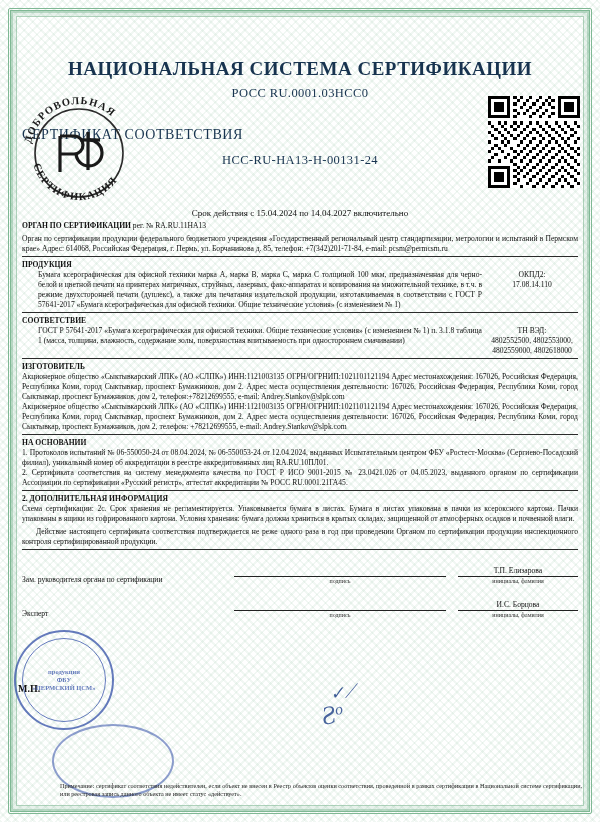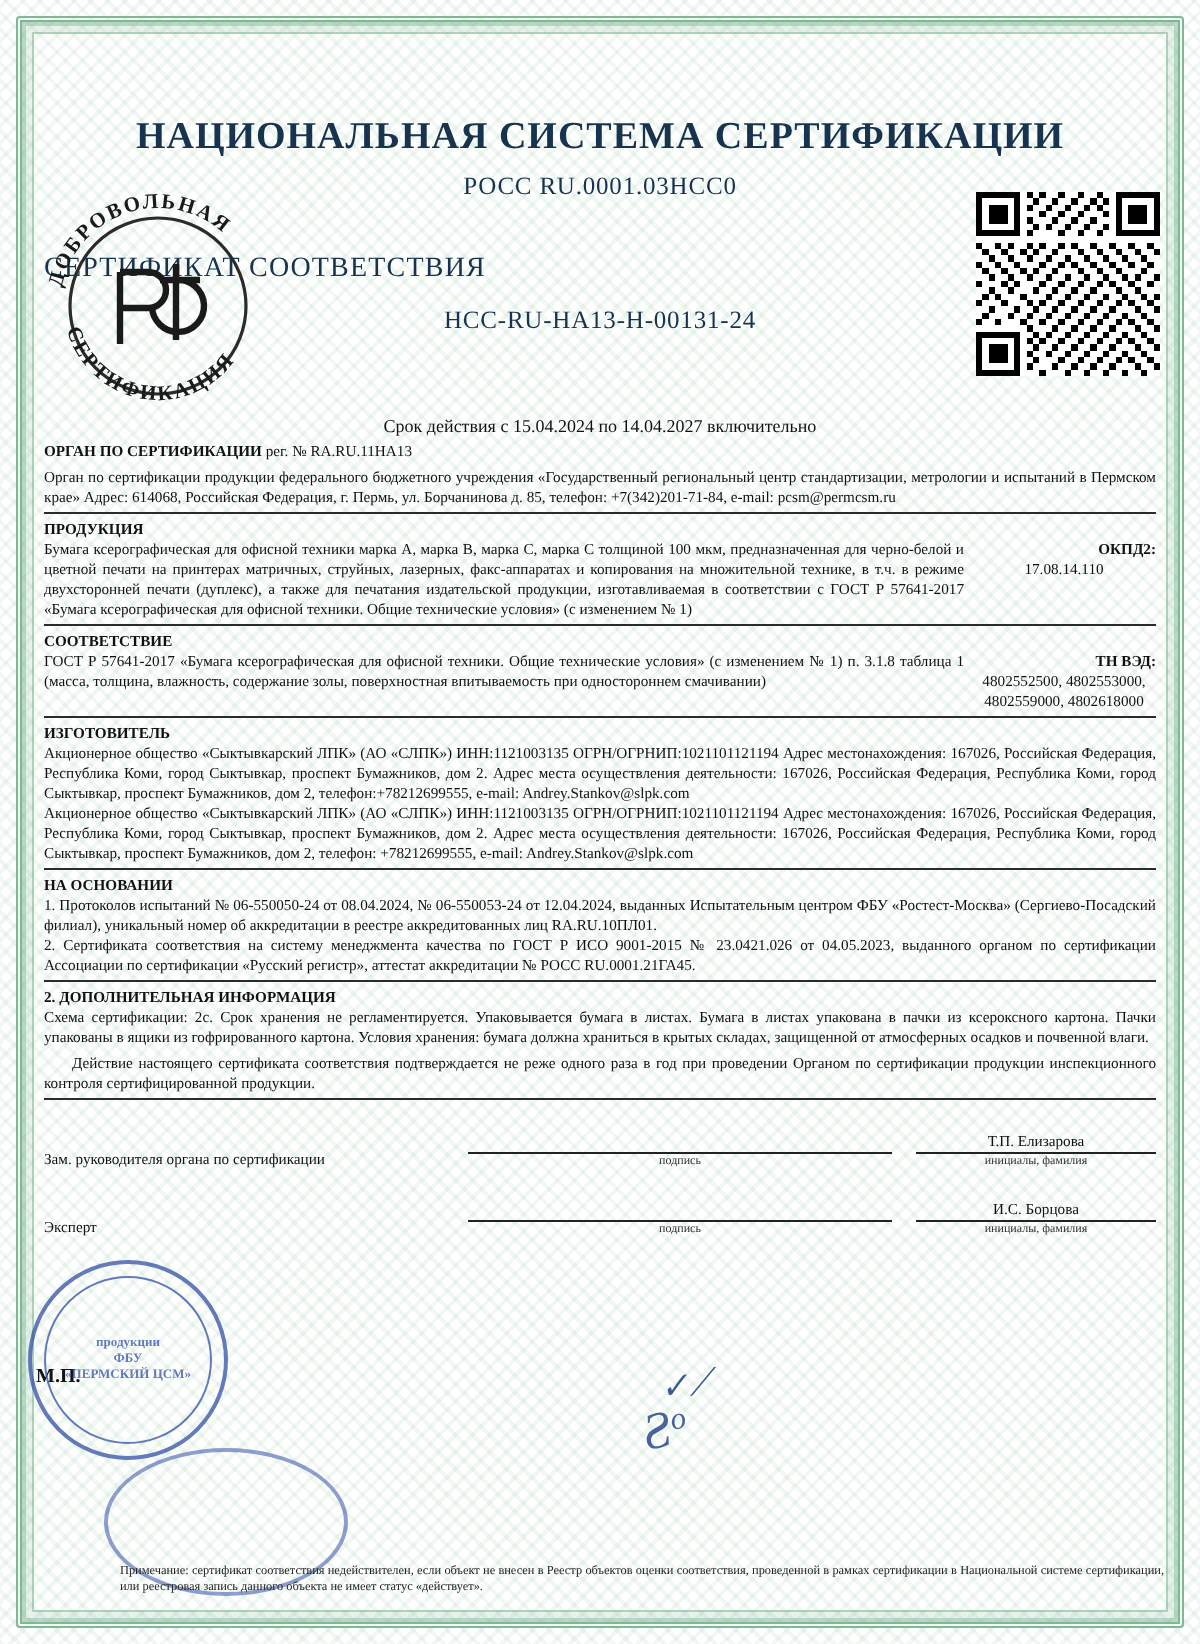--- a/index.html
+++ b/index.html
@@ -91,26 +91,26 @@
     font-size:7.6px;
     line-height:1.32;
     text-align:justify;
     margin-top:3px;
   }
   .sec b, .lbl{font-weight:bold;}
   .hr{
     border:0;border-top:1px solid #2b2b2b;
     margin:2px 0 0 0;
   }
-  .row{display:flex;gap:4px;}
+  .row{display:flex;gap:4px;margin-left:16px;}
   .row .left{flex:1;}
   .row .right{
     width:92px;text-align:left;font-size:7.6px;line-height:1.32;
   }
-  .right .rlabel{font-weight:bold;display:block;text-align:right;}
+  .right .rlabel{font-weight:normal;display:block;text-align:center;}
   .center{text-align:center;}
 
   
   .signblock{
     margin-top:6px;
     font-size:7.6px;
   }
   .signrow{
     display:flex;align-items:flex-end;
     margin-top:12px;

